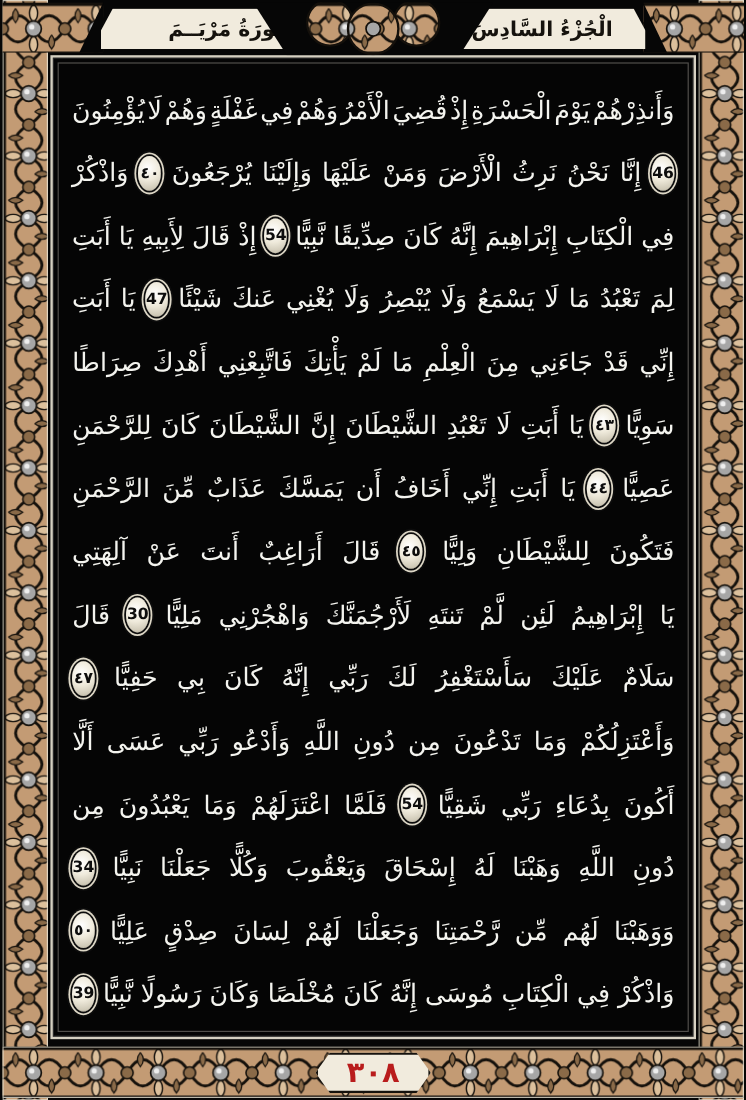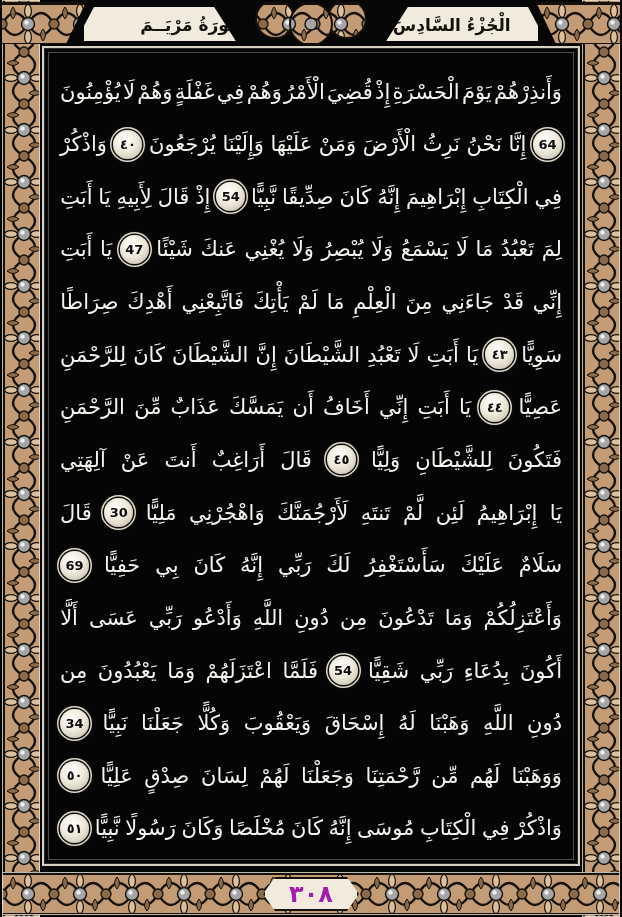--- a/index.html
+++ b/index.html
@@ -44,34 +44,34 @@
     position:absolute;inset:18px 16px 10px 16px;
     display:flex;flex-direction:column;justify-content:space-between;
     direction:rtl;
   }
   .qline{
     display:flex;flex-direction:row;justify-content:space-between;align-items:center;
     height:51px;color:#f4f4ef;font-size:21px;white-space:nowrap;
   }
   .qline .w{flex:0 0 auto;}
   .marker{
-    flex:0 0 auto;width:29px;height:29px;border-radius:50%;
+    flex:0 0 auto;width:19px;height:29px;border-radius:50%;
     background:radial-gradient(circle at 42% 35%, #ffffff 0%, #efeadb 45%, #cfc9b7 80%, #aaa493 100%);
     display:inline-flex;align-items:center;justify-content:center;
     color:#0d0d0d;font-size:13px;font-weight:bold;
     box-shadow:0 0 0 1.5px #0c0c0c, 0 0 0 3px #ddd7c6, 0 0 0 4.5px #0c0c0c;
   }
   
   .page-number-cartouche{
     position:absolute;bottom:6px;left:50%;transform:translateX(-50%);
     width:96px;height:34px;background:#f1ebdd;z-index:3;
     clip-path:polygon(12px 0,calc(100% - 12px) 0,100% 50%,calc(100% - 12px) 100%,12px 100%,0 50%);
     box-shadow:inset 0 0 0 2px #15120d;
     display:flex;align-items:center;justify-content:center;
-    color:#a21caf;font-size:24px;font-weight:bold;letter-spacing:3px;
+    color:#b91c1c;font-size:24px;font-weight:bold;letter-spacing:3px;
   }
 </style>
 </head>
 <body>
 
 <div class="page">
 
   <svg width="0" height="0" style="position:absolute" aria-hidden="true">
     <defs>
       <pattern id="arabH" width="52" height="44" patternUnits="userSpaceOnUse">
@@ -152,21 +152,21 @@
           <span class="w">قُضِيَ</span>
           <span class="w">الْأَمْرُ</span>
           <span class="w">وَهُمْ</span>
           <span class="w">فِي</span>
           <span class="w">غَفْلَةٍ</span>
           <span class="w">وَهُمْ</span>
           <span class="w">لَا</span>
           <span class="w">يُؤْمِنُونَ</span>
         </div>
         <div class="qline">
-          <span class="marker">64</span>
+          <span class="marker">46</span>
           <span class="w">إِنَّا</span>
           <span class="w">نَحْنُ</span>
           <span class="w">نَرِثُ</span>
           <span class="w">الْأَرْضَ</span>
           <span class="w">وَمَنْ</span>
           <span class="w">عَلَيْهَا</span>
           <span class="w">وَإِلَيْنَا</span>
           <span class="w">يُرْجَعُونَ</span>
           <span class="marker">٤٠</span>
           <span class="w">وَاذْكُرْ</span>
@@ -267,21 +267,21 @@
         <div class="qline">
           <span class="w">سَلَامٌ</span>
           <span class="w">عَلَيْكَ</span>
           <span class="w">سَأَسْتَغْفِرُ</span>
           <span class="w">لَكَ</span>
           <span class="w">رَبِّي</span>
           <span class="w">إِنَّهُ</span>
           <span class="w">كَانَ</span>
           <span class="w">بِي</span>
           <span class="w">حَفِيًّا</span>
-          <span class="marker">69</span>
+          <span class="marker">٤٧</span>
         </div>
         <div class="qline">
           <span class="w">وَأَعْتَزِلُكُمْ</span>
           <span class="w">وَمَا</span>
           <span class="w">تَدْعُونَ</span>
           <span class="w">مِن</span>
           <span class="w">دُونِ</span>
           <span class="w">اللَّهِ</span>
           <span class="w">وَأَدْعُو</span>
           <span class="w">رَبِّي</span>
@@ -328,21 +328,21 @@
           <span class="w">وَاذْكُرْ</span>
           <span class="w">فِي</span>
           <span class="w">الْكِتَابِ</span>
           <span class="w">مُوسَى</span>
           <span class="w">إِنَّهُ</span>
           <span class="w">كَانَ</span>
           <span class="w">مُخْلَصًا</span>
           <span class="w">وَكَانَ</span>
           <span class="w">رَسُولًا</span>
           <span class="w">نَّبِيًّا</span>
-          <span class="marker">٥١</span>
+          <span class="marker">39</span>
         </div>
       </div>
   </div>
 
   <div class="page-number-cartouche">
     <span>٣٠٨</span>
   </div>
 
 </div>
 

